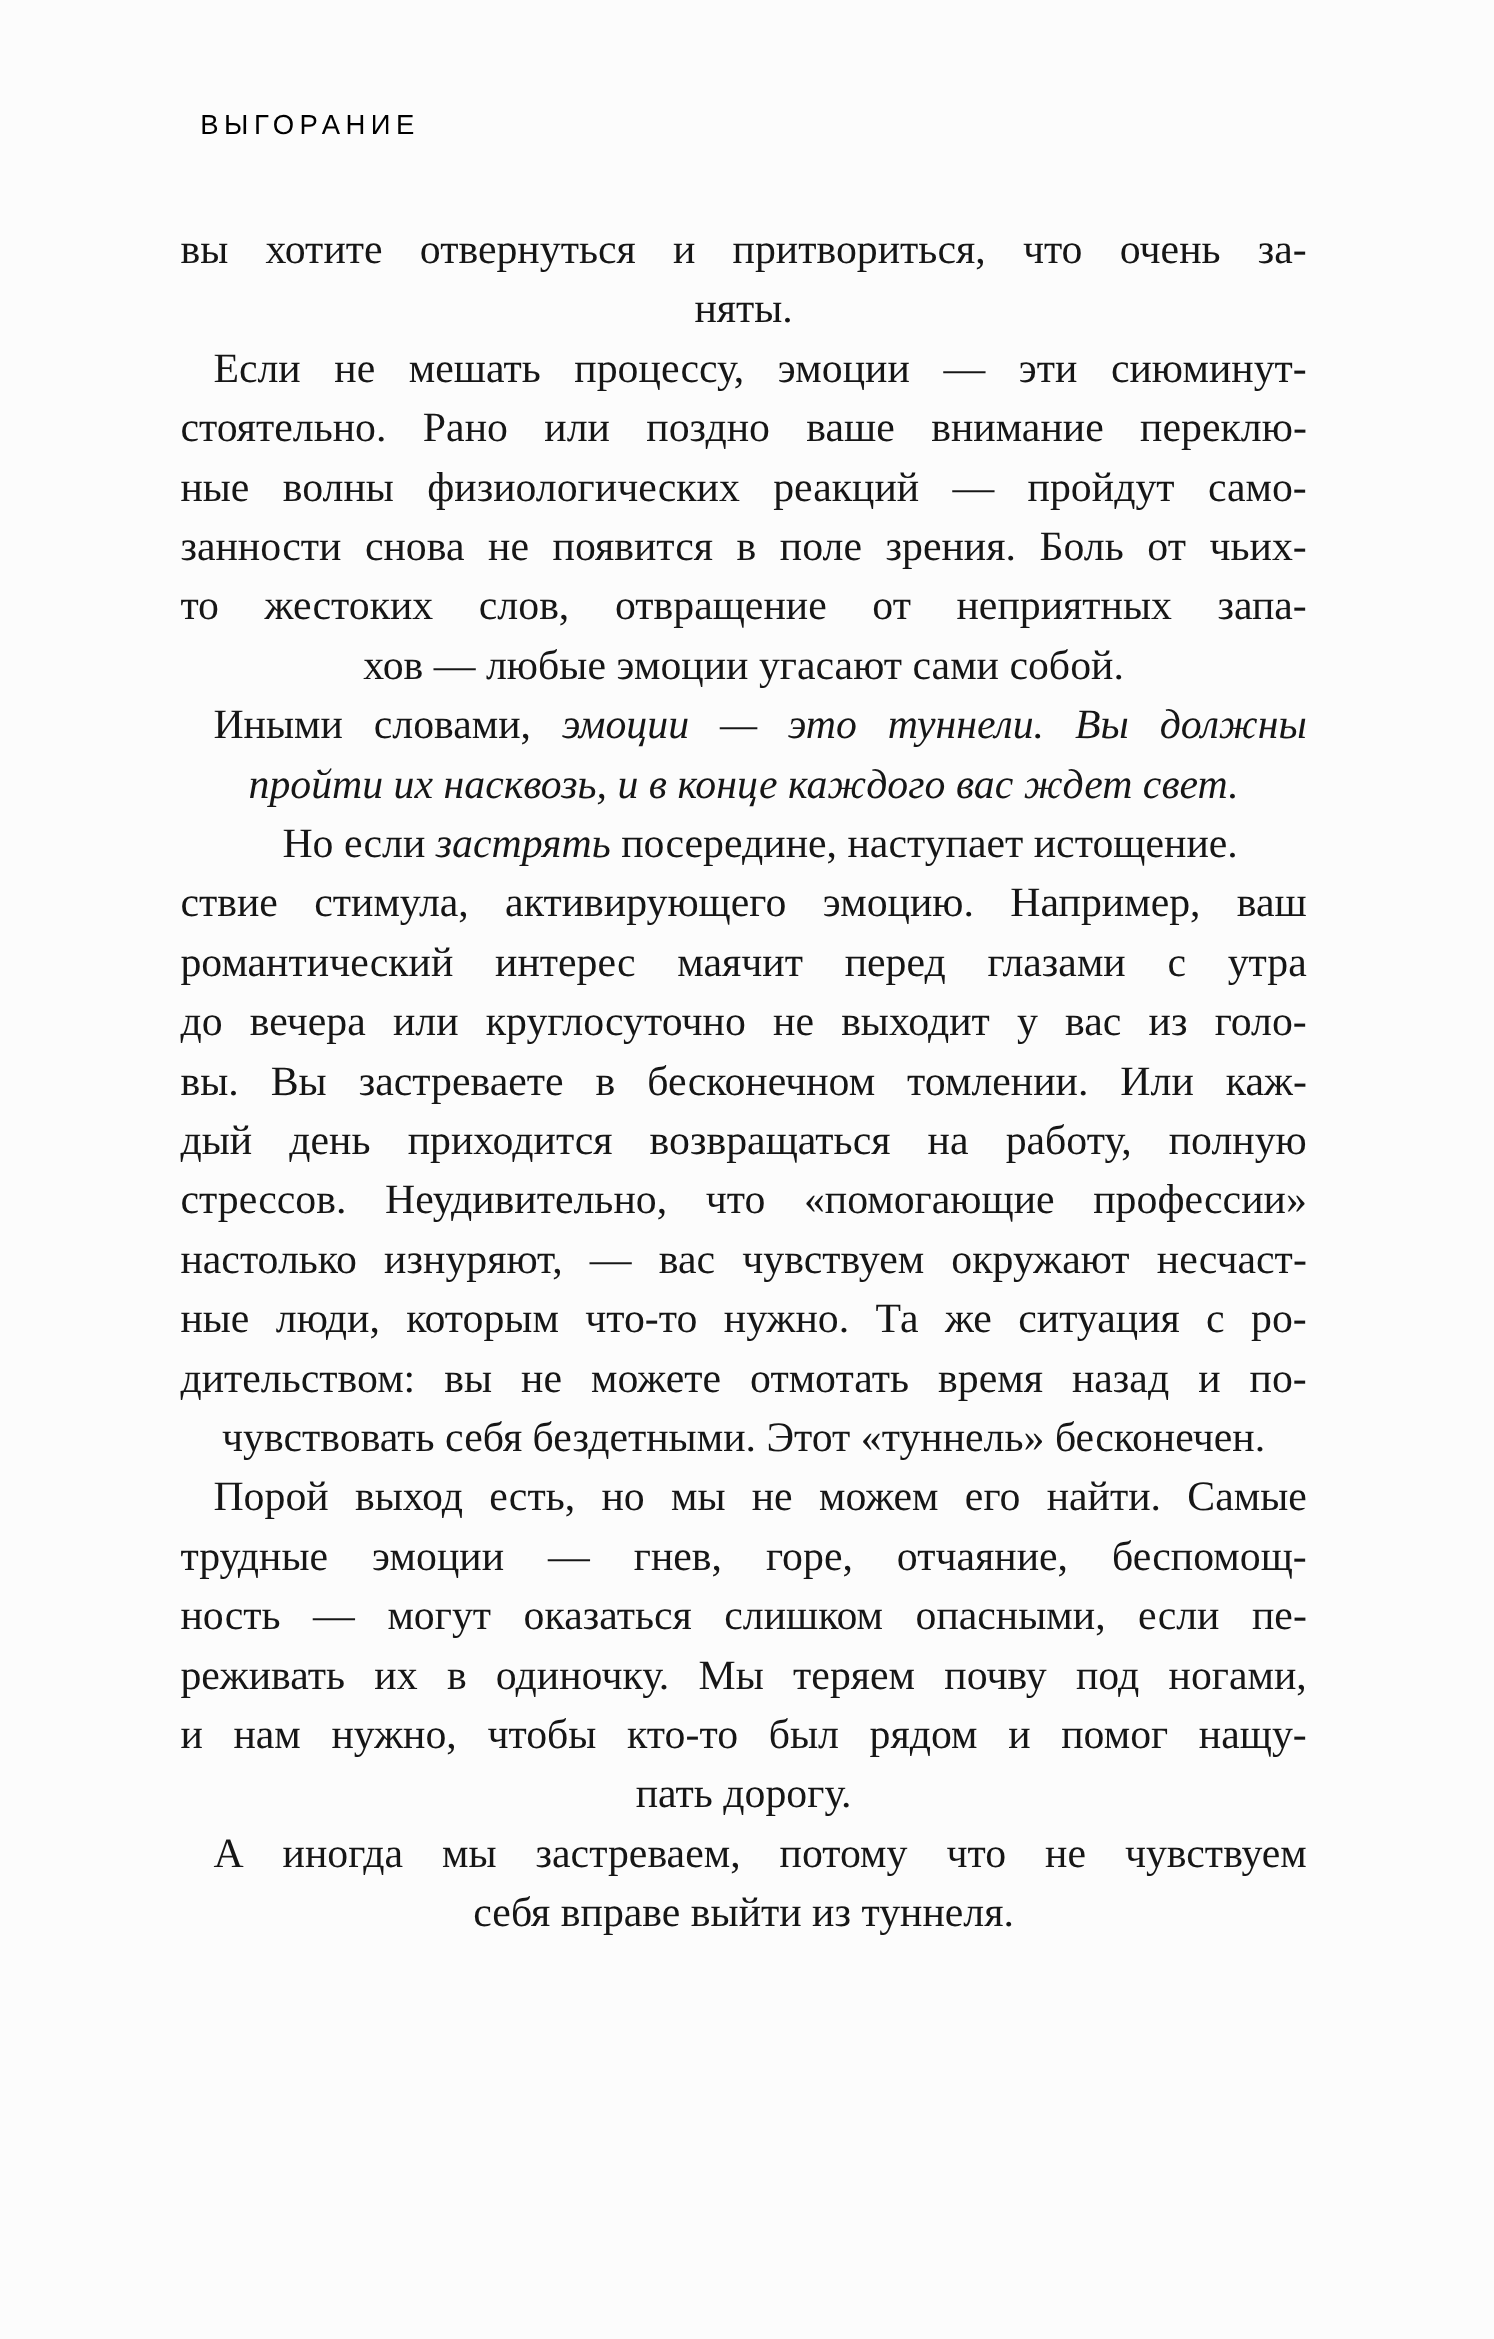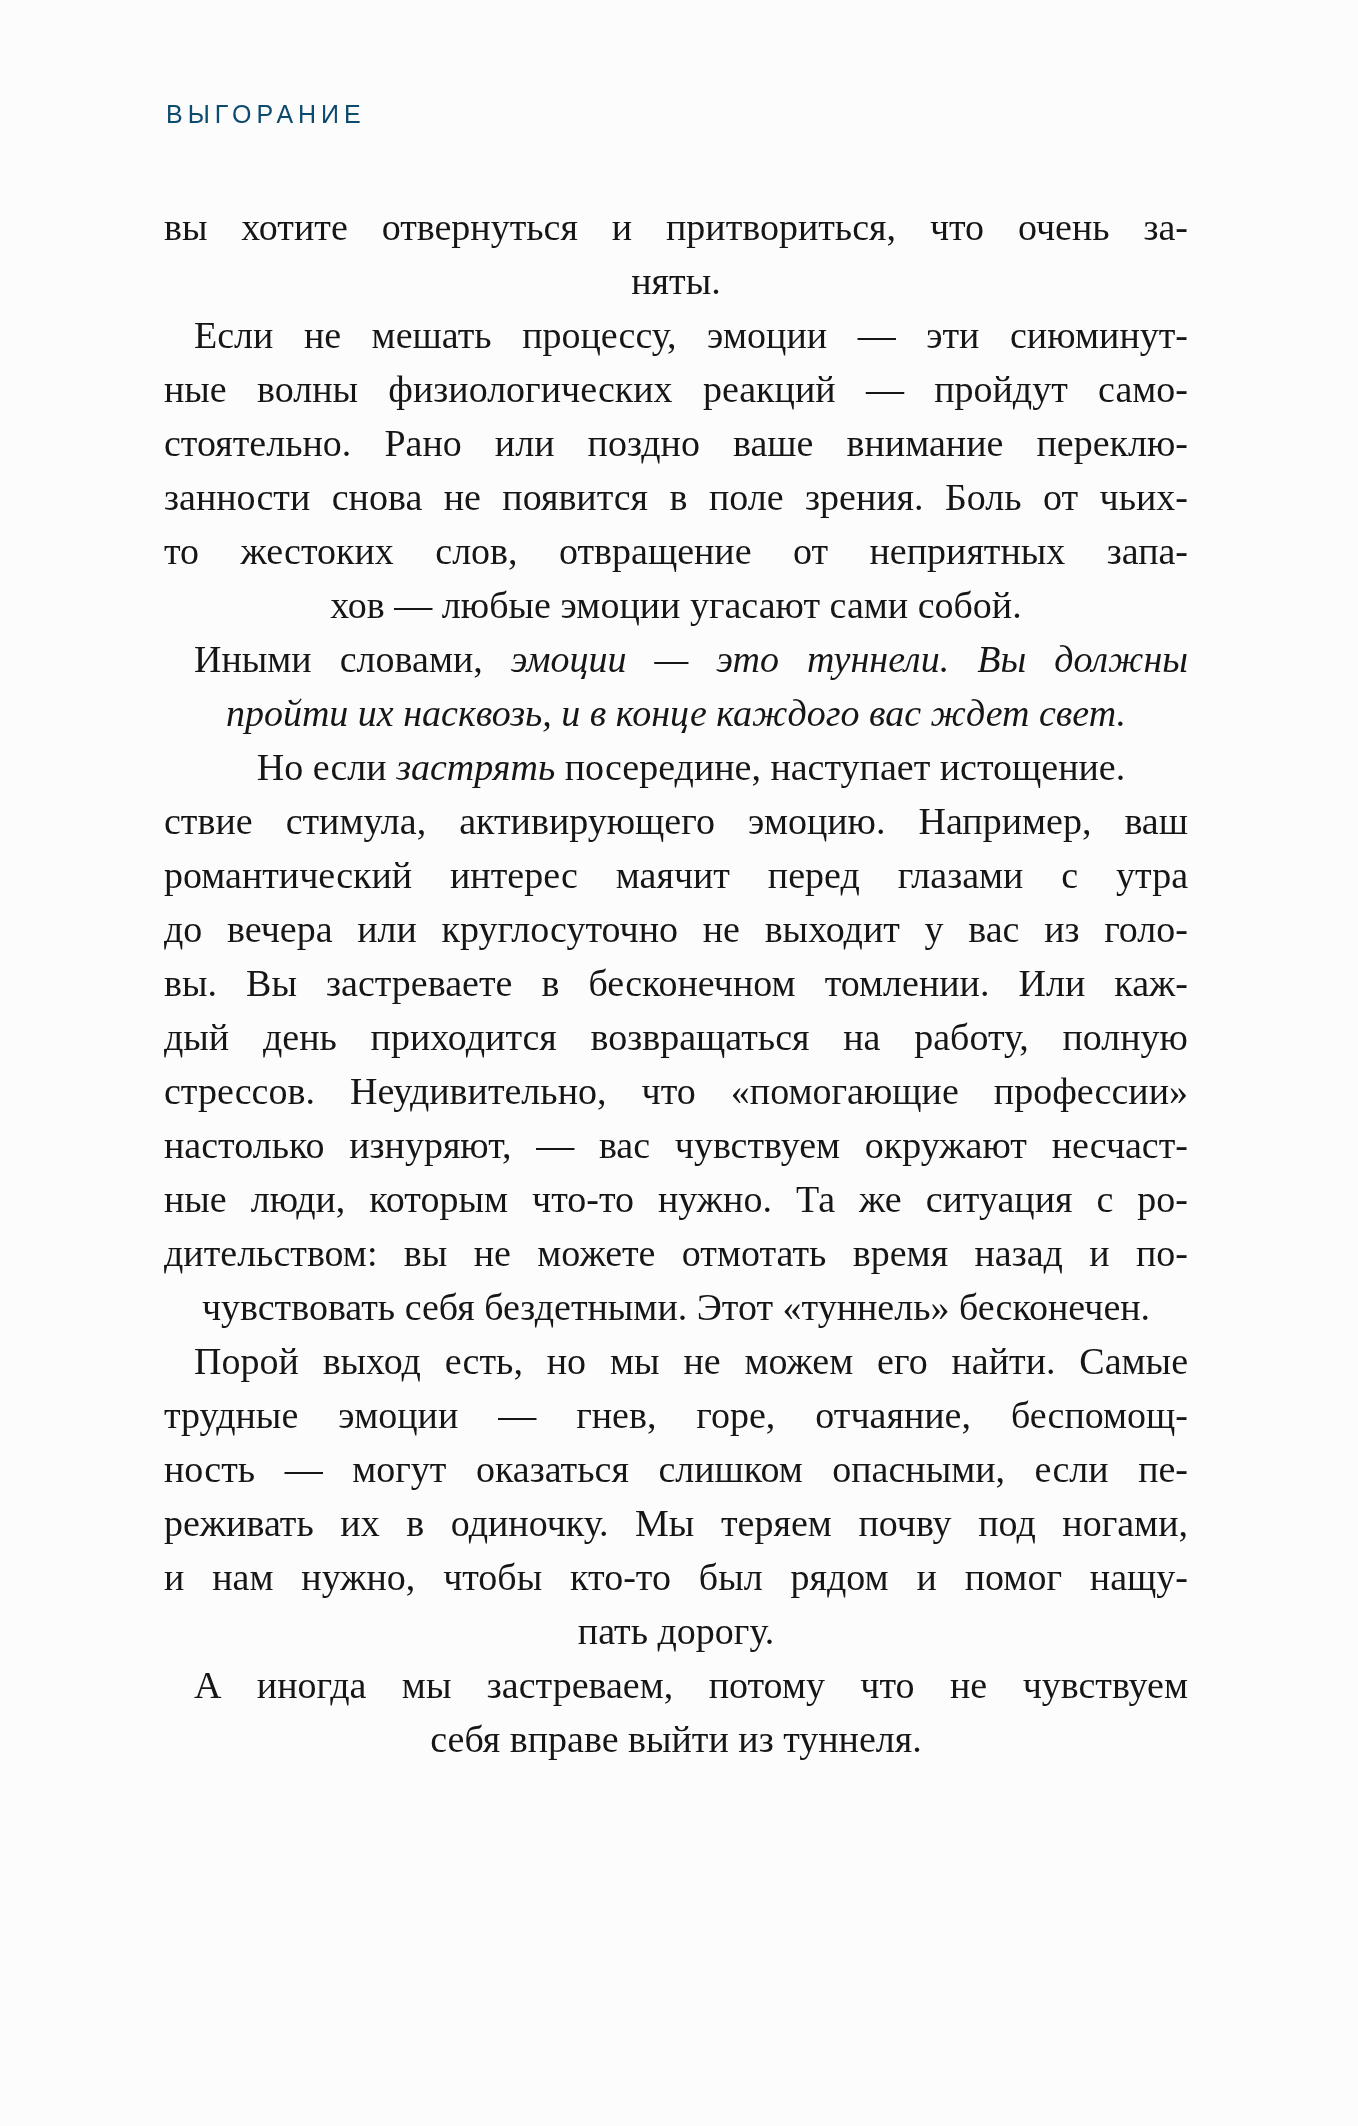--- a/index.html
+++ b/index.html
@@ -53,30 +53,30 @@
     text-indent: 30px;
   }
   .seg.italic {
     font-style: italic;
   }
 </style>
 </head>
 <body>
 
 <div class="book-page" style="background: rgb(252, 252, 252); color: rgb(22, 22, 22);">
-  <div class="running-head" style="color: #0c4a6e;">ВЫГОРАНИЕ</div>
+  <div class="running-head" style="color: #000000; margin-left: 16px;">ВЫГОРАНИЕ</div>
   <div class="text-block">
       <div class="paragraph">
         <div class="line justify"><span class="seg">вы хотите отвернуться и притвориться, что очень за-</span></div>
         <div class="line"><span class="seg">няты.</span></div>
       </div>
       <div class="paragraph">
         <div class="line justify indent"><span class="seg">Если не мешать процессу, эмоции — эти сиюминут-</span></div>
+        <div class="line justify"><span class="seg">стоятельно. Рано или поздно ваше внимание переклю-</span></div>
         <div class="line justify"><span class="seg">ные волны физиологических реакций — пройдут само-</span></div>
-        <div class="line justify"><span class="seg">стоятельно. Рано или поздно ваше внимание переклю-</span></div>
         <div class="line justify"><span class="seg">занности снова не появится в поле зрения. Боль от чьих-</span></div>
         <div class="line justify"><span class="seg">то жестоких слов, отвращение от неприятных запа-</span></div>
         <div class="line"><span class="seg">хов — любые эмоции угасают сами собой.</span></div>
       </div>
       <div class="paragraph">
         <div class="line justify indent"><span class="seg">Иными словами, </span><span class="seg italic">эмоции — это туннели. Вы должны</span></div>
         <div class="line"><span class="seg italic">пройти их насквозь, и в конце каждого вас ждет свет.</span></div>
       </div>
       <div class="paragraph">
         <div class="line indent"><span class="seg">Но если </span><span class="seg italic">застрять</span><span class="seg"> посередине, наступает истощение.</span></div>

